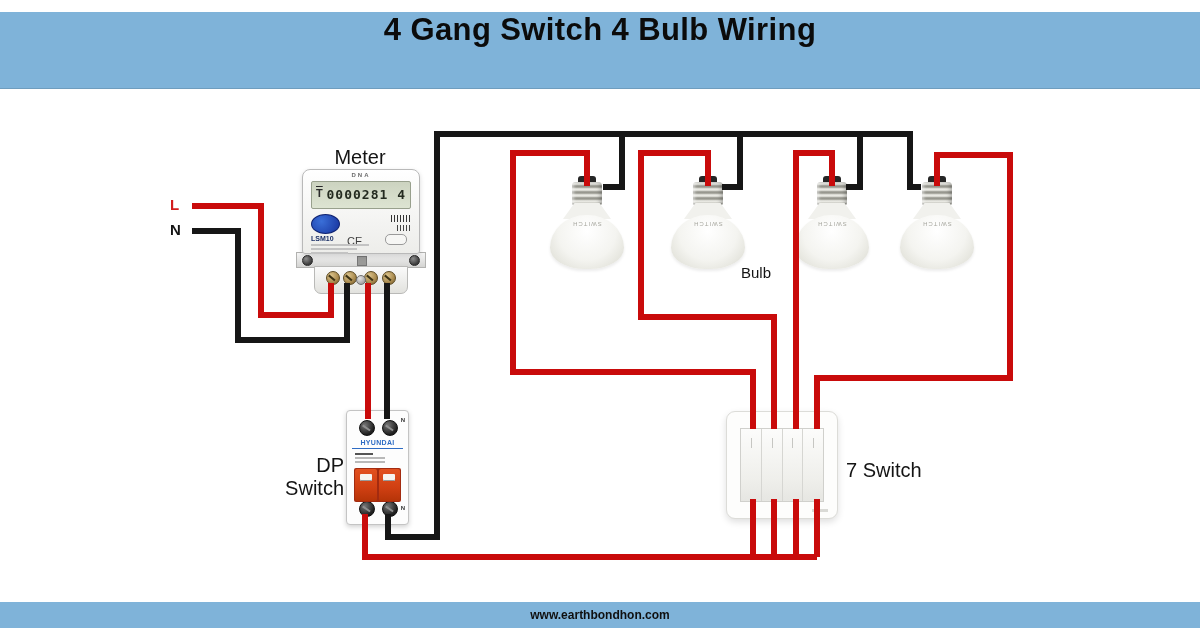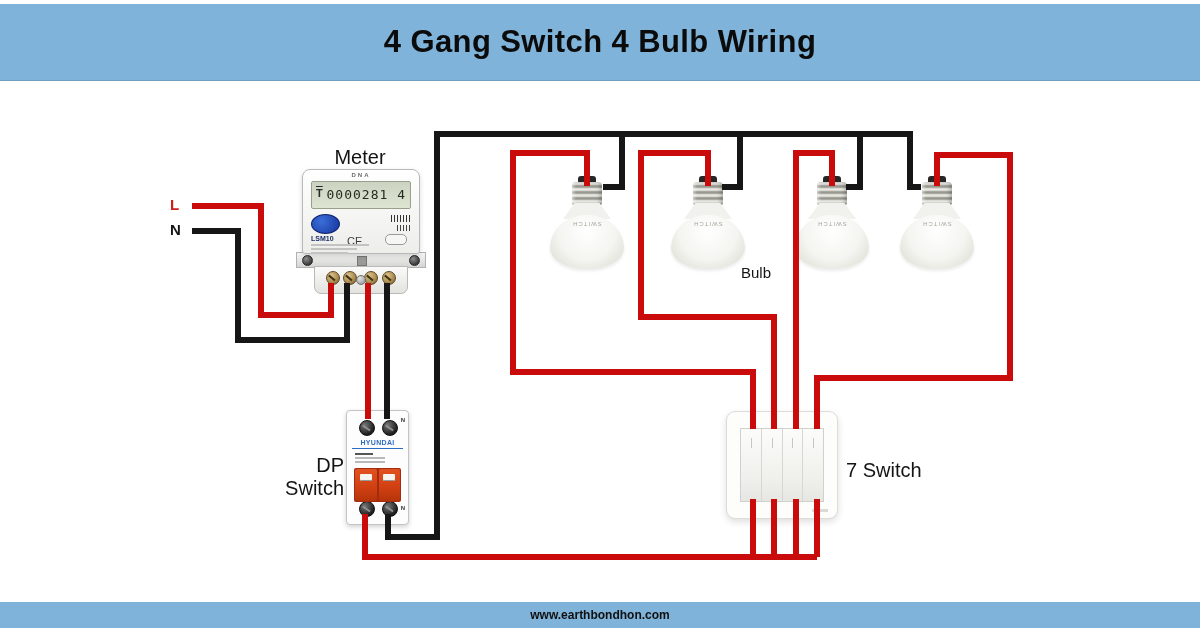--- a/index.html
+++ b/index.html
@@ -1,21 +1,21 @@
 <!DOCTYPE html>
 <html><head>
 <meta charset="utf-8">
 <style>
   html,body{margin:0;padding:0;background:#ffffff;}
   body{width:1200px;height:628px;position:relative;overflow:hidden;
        font-family:"Liberation Sans",sans-serif;}
 
   
   .bar{position:absolute;left:0;right:0;background:var(--blue,#7fb3d9);}
-  .header{top:4px;height:76px;display:flex;align-items:center;justify-content:center;
+  .header{top:12px;height:76px;display:flex;justify-content:center;
           border-bottom:1px solid rgba(0,0,0,.12);}
   .title{font-size:31px;font-weight:bold;color:#0b0b0b;letter-spacing:.4px;}
   .footer{bottom:0;height:26px;display:flex;align-items:center;justify-content:center;}
   .url{font-size:12px;font-weight:bold;color:#101010;}
 
   
   svg.wires{position:absolute;left:0;top:0;width:1200px;height:628px;z-index:30;pointer-events:none;}
 
   
   .lbl{position:absolute;color:#141414;font-size:20px;z-index:6;}
@@ -30,21 +30,21 @@
   .meter{position:absolute;left:302px;top:169px;width:116px;height:83px;z-index:10;
          background:linear-gradient(#ffffff,#ededea);border:1px solid #b9b9b9;
          border-radius:8px 8px 3px 3px;box-shadow:0 2px 5px rgba(0,0,0,.15);}
   .m-brand{position:absolute;top:2px;width:100%;text-align:center;font-size:6px;
            color:#6b6b6b;letter-spacing:2px;font-weight:bold;}
   .m-lcd{position:absolute;top:11px;left:8px;right:8px;height:26px;
          background:linear-gradient(#ccd3c0,#dde4d2);border:1px solid #98a08d;border-radius:2px;}
   .m-lcd-icon{position:absolute;left:4px;top:5px;font-size:11px;font-weight:bold;color:#2a2a2a;
               text-decoration:overline;}
   .m-lcd-digits{position:absolute;right:4px;top:5px;font-family:"DejaVu Sans Mono",monospace;
-                font-size:13px;font-weight:normal;color:#242b20;letter-spacing:1px;}
+                font-size:13px;font-weight:bold;color:#242b20;letter-spacing:1px;}
   .m-logo{position:absolute;top:44px;left:8px;width:27px;height:18px;border-radius:50%;
           background:radial-gradient(circle at 35% 35%,#3a6fd8,#16329c);border:1px solid #0e2270;}
   .m-ce{position:absolute;top:65px;left:44px;font-size:11px;font-weight:normal;color:#3c3c3c;}
   .m-barcode{position:absolute;right:8px;top:45px;width:20px;height:7px;
              background:repeating-linear-gradient(90deg,#333 0 1px,transparent 1px 3px);}
   .m-barcode2{position:absolute;right:8px;top:55px;width:14px;height:6px;
               background:repeating-linear-gradient(90deg,#444 0 1px,transparent 1px 3px);}
   .m-model{position:absolute;top:65px;left:8px;font-size:7px;font-weight:bold;color:#1a2f66;}
   .m-fp{position:absolute;left:8px;top:74px;width:58px;}
   .m-fp i{display:block;height:2px;background:#c3c3c3;margin-bottom:2px;}

